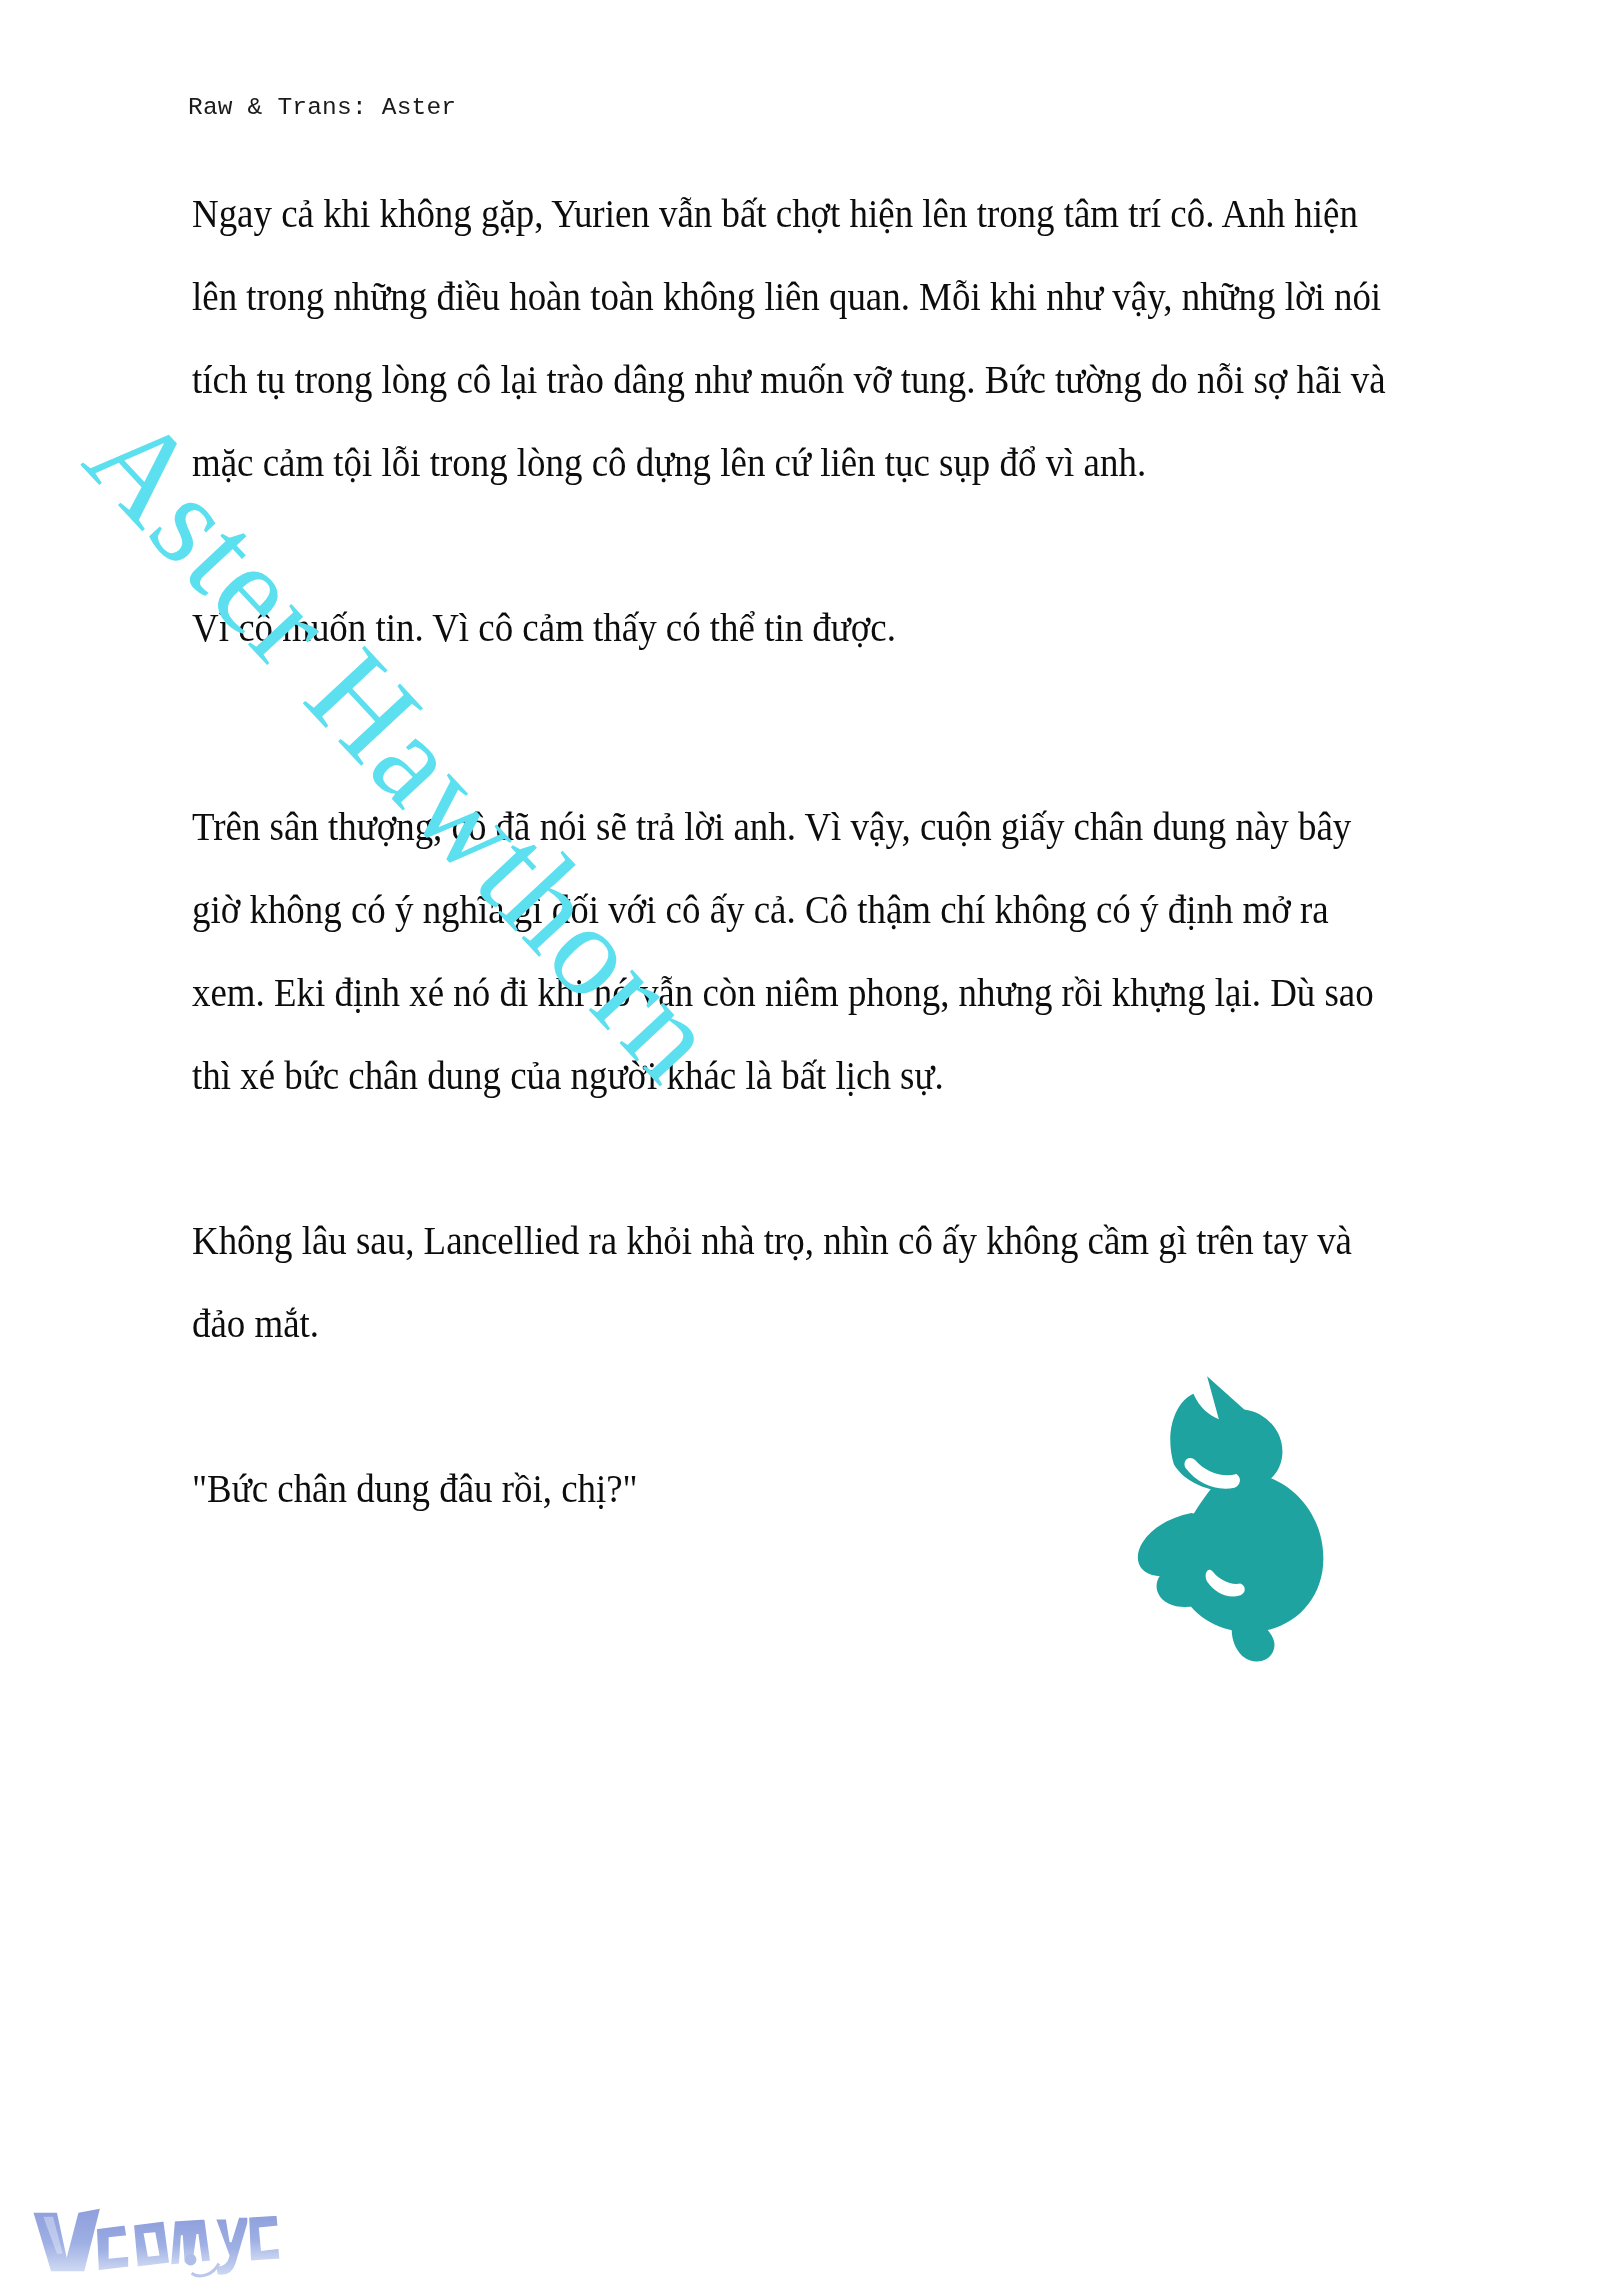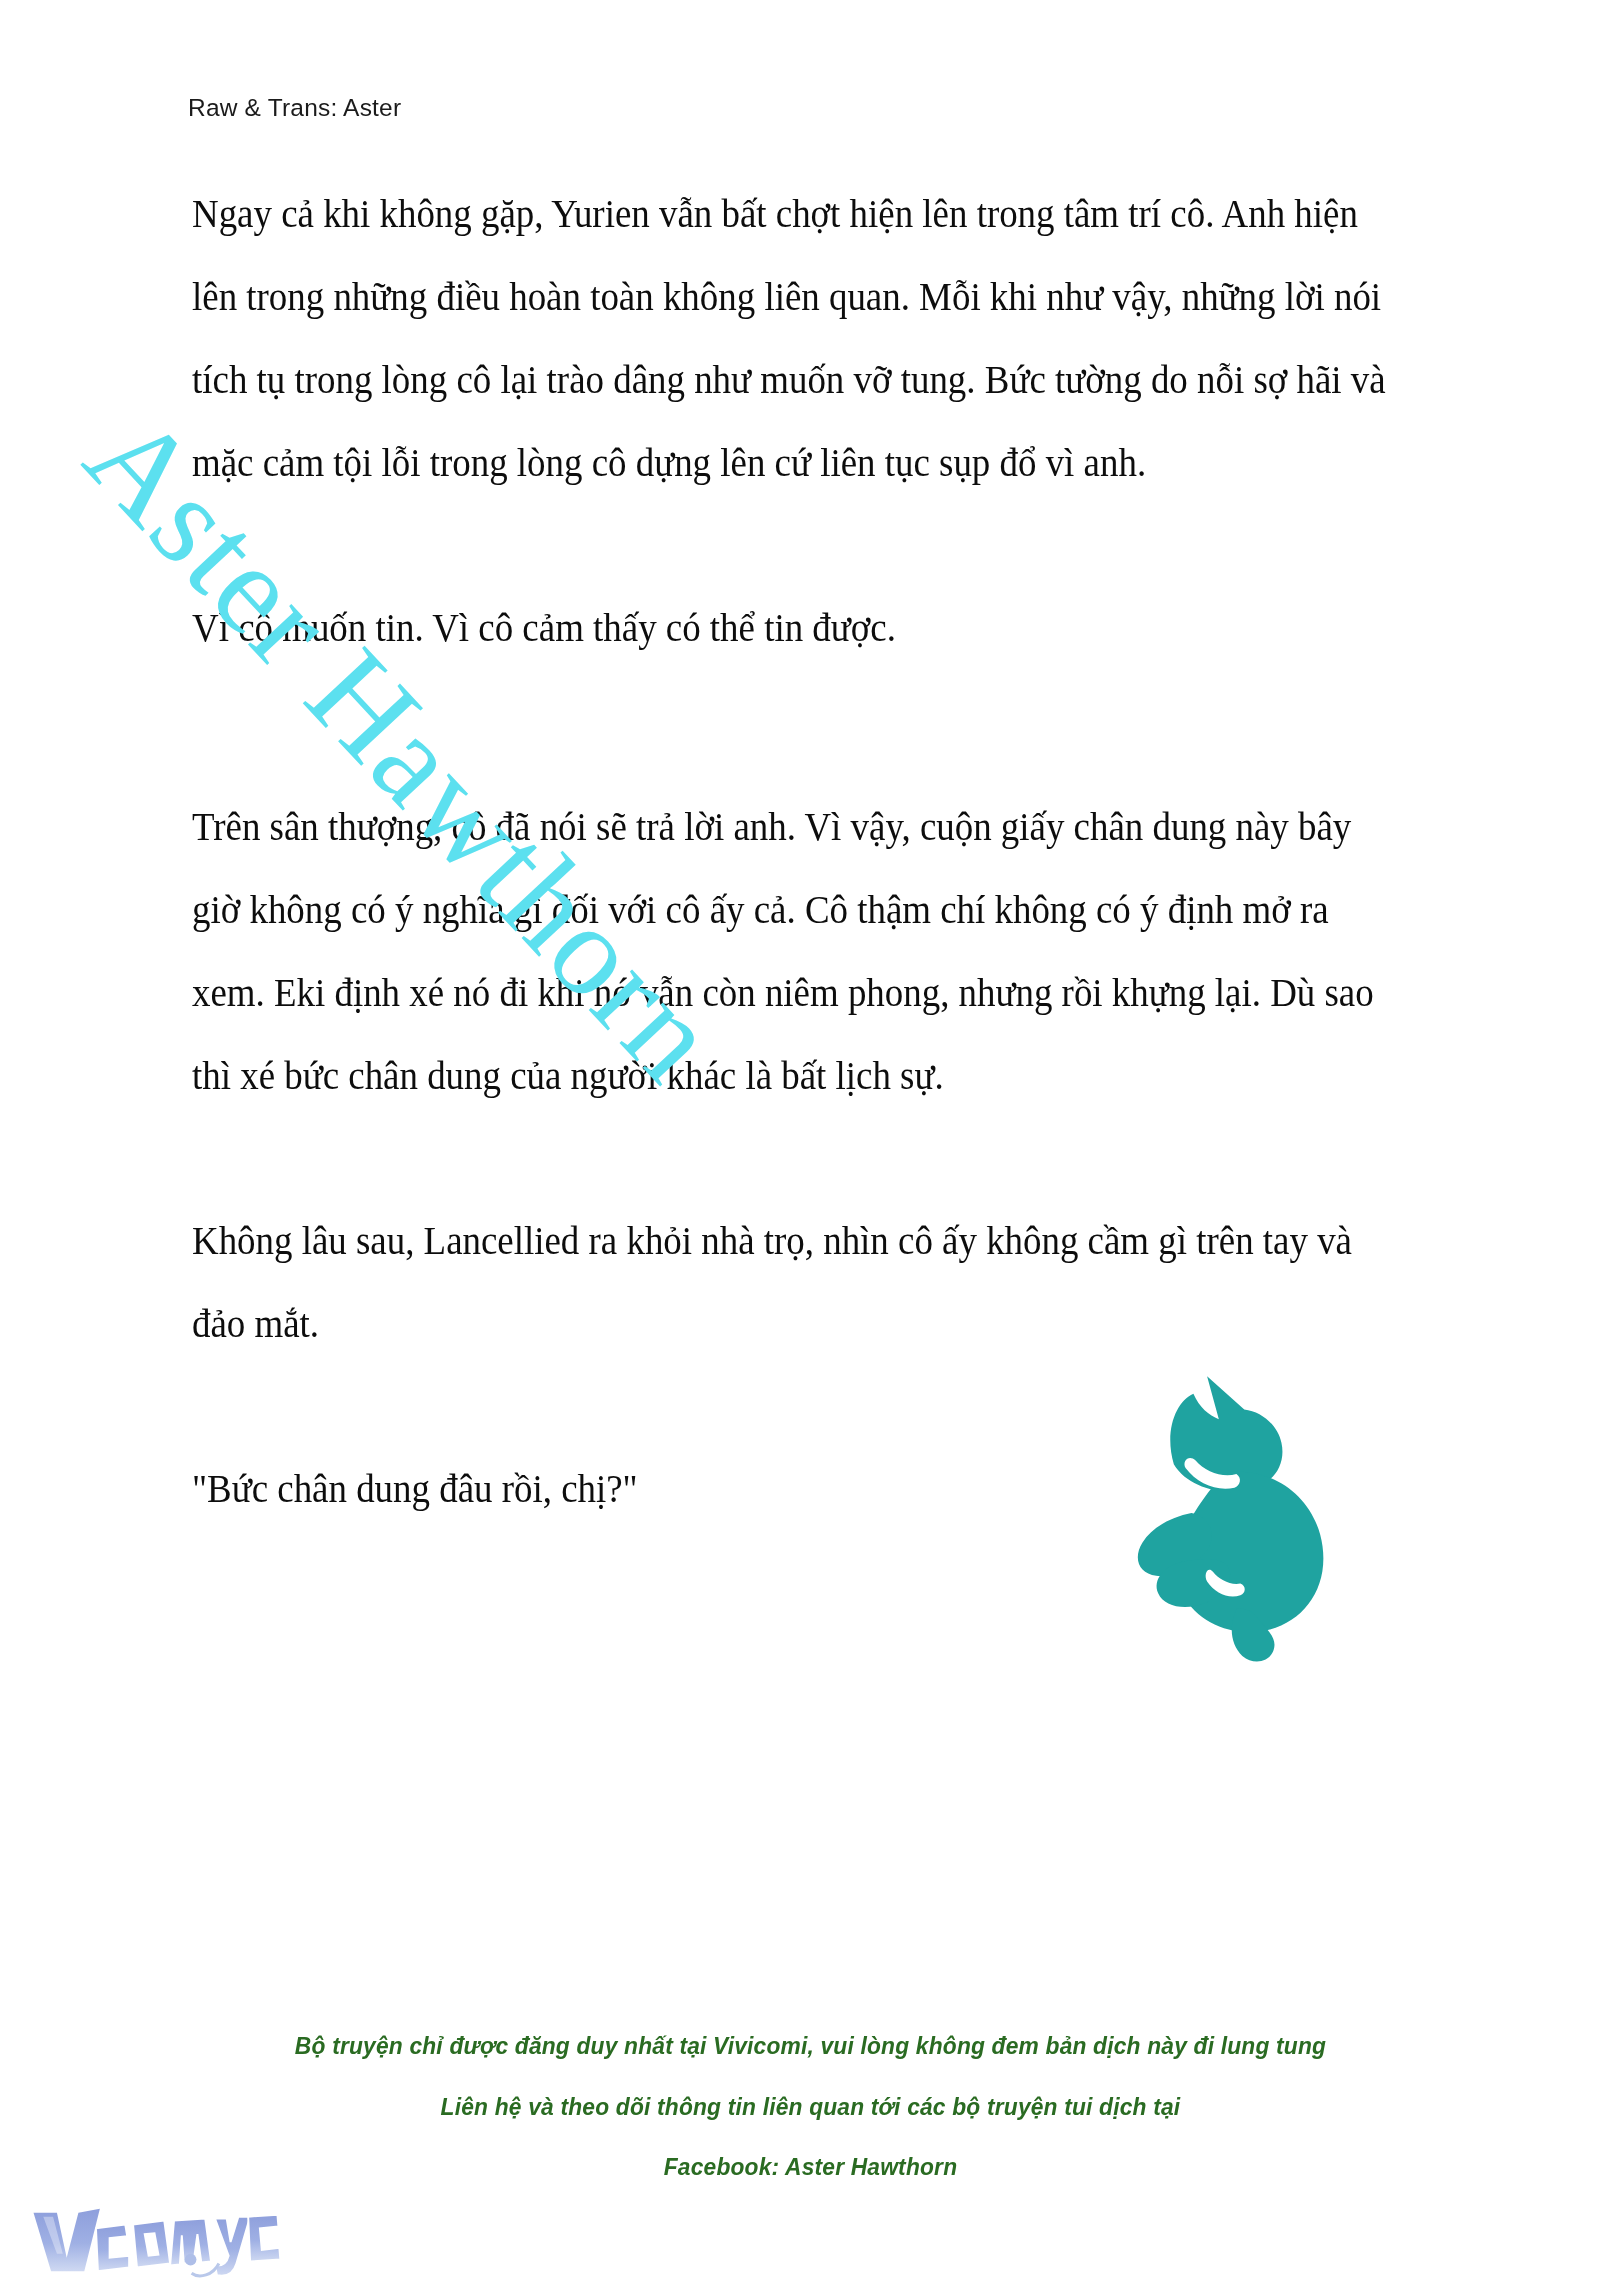--- a/index.html
+++ b/index.html
@@ -14,21 +14,21 @@
     background: #ffffff;
     overflow: hidden;
     font-family: "Liberation Serif", "DejaVu Serif", serif;
   }
 
   
   .page-header {
     position: absolute;
     left: 188px;
     top: 94px;
-    font-family: Liberation Sans, sans-serif;
+    font-family: Liberation Mono, monospace;
     font-size: 24.5px;
     color: #1b1b1b;
     letter-spacing: 0.2px;
     white-space: nowrap;
   }
 
   
   .body-col {
     position: absolute;
     left: 192px;
@@ -181,25 +181,20 @@
                C 70 86, 62 92, 66 100 Z" fill="#ffffff"></path>
 
       <path d="M88 216
                C 96 228, 110 234, 122 230
                C 128 228, 128 220, 122 218
                C 112 220, 100 214, 94 206
                C 89 200, 84 208, 88 216 Z" fill="#ffffff"></path>
     </svg>
   </div>
 
-  <div class="footer-notes">
-    <div class="note n1">Bộ truyện chỉ được đăng duy nhất tại Vivicomi, vui lòng không đem bản dịch này đi lung tung</div>
-    <div class="note n2">Liên hệ và theo dõi thông tin liên quan tới các bộ truyện tui dịch tại</div>
-    <div class="note n3">Facebook: Aster Hawthorn</div>
-  </div>
 
   <div class="site-logo">
     <svg viewBox="0 0 260 82" width="255" height="80" aria-hidden="true">
       <defs>
         <linearGradient id="lgrad" x1="0" y1="0" x2="0" y2="1">
           <stop offset="0%" stop-color="#8e9fdc"></stop>
           <stop offset="55%" stop-color="#9fb0e4"></stop>
           <stop offset="100%" stop-color="#cfd9f2"></stop>
         </linearGradient>
       </defs>

